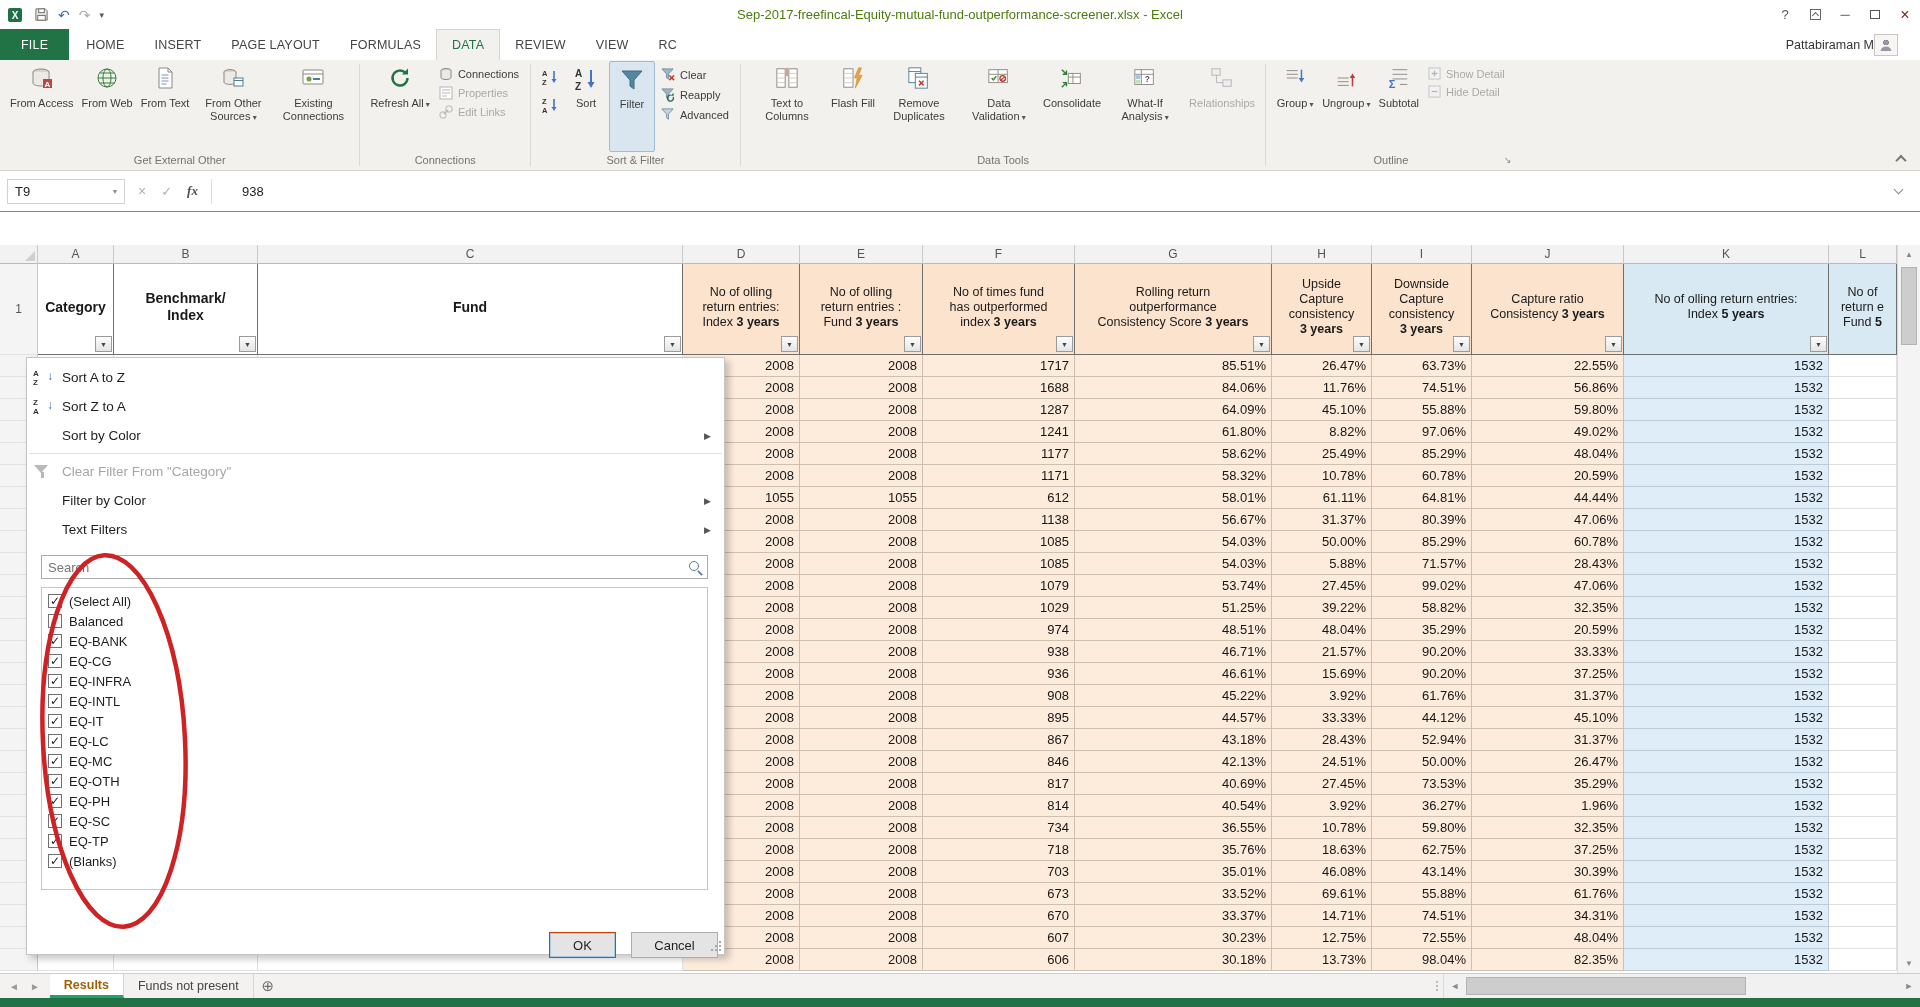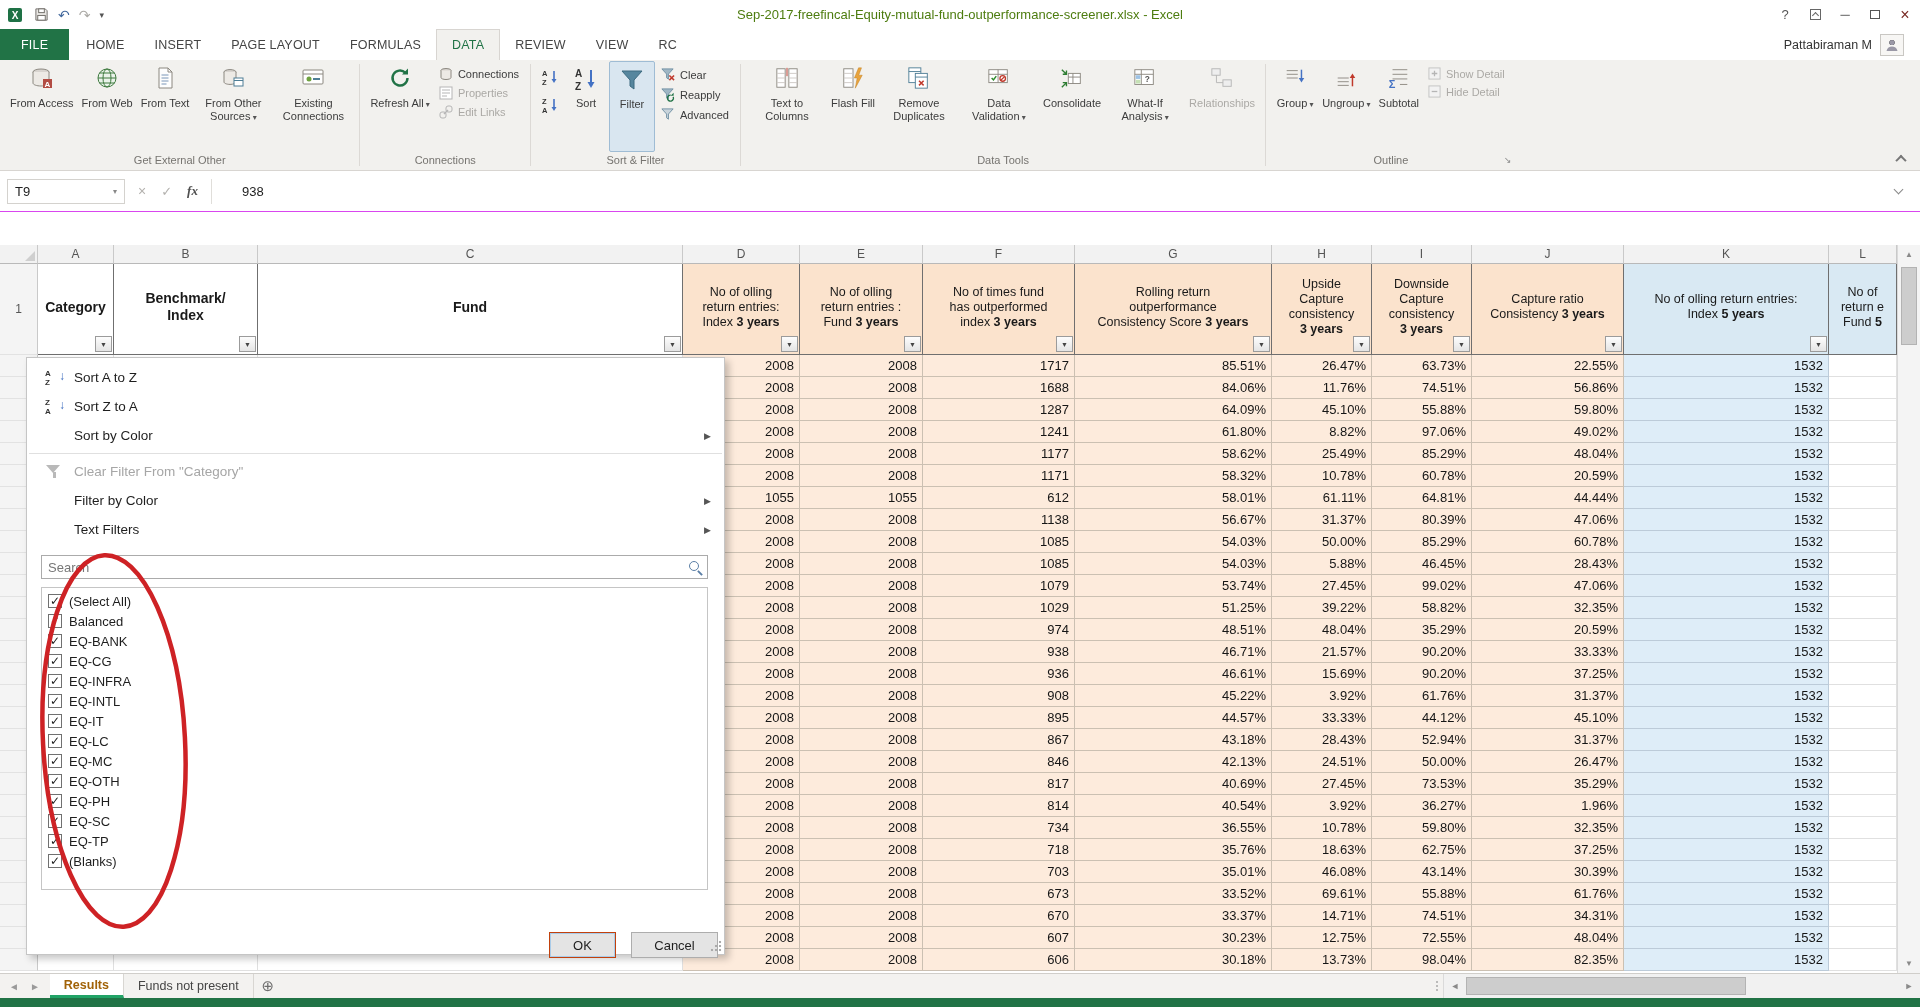--- a/index.html
+++ b/index.html
@@ -20,21 +20,21 @@
   .wc.close{font-size:16px;color:#7a2b25}
   .restore i{display:block;width:10px;height:9px;border:1px solid #555;background:#fff}
   .ribbondisp i{display:block;width:11px;height:11px;border:1px solid #666;position:relative}
   .ribbondisp i::after{content:"";position:absolute;left:2.5px;top:3px;width:4px;height:4px;border-top:1.5px solid #666;border-left:1.5px solid #666;transform:rotate(45deg)}
 
   
   .tabstrip{position:absolute;top:29px;left:0;width:100%;height:31px;display:flex;align-items:stretch;background:#fff}
   .rtab{display:flex;align-items:center;padding:0 15px;font-size:12.5px;color:#444;letter-spacing:.2px}
   .rtab.file{background:var(--excel_green,#217346);color:#fff;padding:0 21px;margin-right:2px}
   .rtab.active{background:#f2f1ee;color:var(--excel_green,#217346);border:1px solid #d8d5d1;border-bottom:none}
-  .user{margin-left:auto;display:flex;align-items:center;gap:8px;padding-right:16px;font-size:12.5px;color:#333}
+  .user{margin-left:auto;display:flex;align-items:center;gap:0;padding-right:22px;font-size:12.5px;color:#333}
   .avatar{display:flex;width:24px;height:22px;border:1px solid #c9c7c3;align-items:center;justify-content:center;background:#f7f6f4}
 
   
   .ribbon{position:absolute;top:60px;left:0;width:100%;height:111px;background:#f2f1ee;border-bottom:1px solid #d8d5d1;display:flex;align-items:stretch}
   .rgroup{display:flex;flex-direction:column;padding:1px 6px 0}
   .rbtns{flex:1;display:flex;align-items:stretch}
   .rlabel{height:18px;font-size:11px;color:#767470;text-align:center;line-height:16px;position:relative;white-space:nowrap}
   .rdiv{width:1px;background:#dcd9d5;margin:4px 0}
   .bigbtn{display:flex;flex-direction:column;align-items:center;padding:5px 4px 2px;min-width:46px;max-width:80px;
     font-size:11px;color:#3c3c3c;text-align:center;line-height:12.5px}
@@ -97,21 +97,21 @@
 
   .vscroll{position:absolute;top:0;right:0;width:23px;height:728px;background:#f4f4f4;border-left:1px solid #dadada}
   .varrow{height:19px;display:flex;align-items:center;justify-content:center;font-size:8px;color:#8a8a8a}
   .varrow.bottom{position:absolute;bottom:0;left:0;right:0}
   .vthumb{position:absolute;top:22px;left:3px;right:3px;height:78px;background:#cdcdcd;border:1px solid #b3b3b3}
 
   
   .filter-menu{position:absolute;left:26px;top:357px;width:699px;height:598px;background:#fff;border:1px solid #c5c5c5;
     box-shadow:4px 4px 7px rgba(0,0,0,.22);z-index:20}
   .fm-items{padding-top:5px}
-  .fm-item{height:29px;display:flex;align-items:center;padding-left:16px;font-size:13.5px;color:#1e1e1e;position:relative}
+  .fm-item{height:29px;display:flex;align-items:center;padding-left:4px;font-size:13.5px;color:#1e1e1e;position:relative}
   .fm-item.disabled{color:#a6a6a6}
   .fm-ic{width:24px;height:20px;margin-right:7px;position:relative;flex:none}
   .fm-arrow{position:absolute;right:13px;font-size:9px;color:#555}
   .fm-sep{height:1px;background:#e0e0e0;margin:3px 2px}
   .ic-sortaz::before,.ic-sortza::before{position:absolute;left:2px;top:1px;font-size:8px;font-weight:bold;line-height:9px;color:#333;white-space:pre}
   .ic-sortaz::before{content:"A\A Z"}
   .ic-sortza::before{content:"Z\A A"}
   .ic-sortaz::after,.ic-sortza::after{content:"↓";position:absolute;right:2px;top:1px;font-size:12px;color:#3f6ebf;font-weight:bold}
   .ic-clearfunnel::before{content:"";position:absolute;left:3px;top:3px;border-left:7px solid transparent;border-right:7px solid transparent;border-top:8px solid #b9b9b9}
   .ic-clearfunnel::after{content:"";position:absolute;left:10px;top:10px;width:3px;height:6px;background:#b9b9b9}
@@ -812,21 +812,21 @@
         <div class="drow">
           <div class="gut"></div>
           <div class="cell w-a plaincell"></div>
           <div class="cell w-b plaincell"></div>
           <div class="cell w-c plaincell"></div>
           <div class="cell w-d or num">2008</div>
           <div class="cell w-e or num">2008</div>
           <div class="cell w-f or num">1085</div>
           <div class="cell w-g or num">54.03%</div>
           <div class="cell w-h or num">5.88%</div>
-          <div class="cell w-i or num">46.45%</div>
+          <div class="cell w-i or num">71.57%</div>
           <div class="cell w-j or num">28.43%</div>
           <div class="cell w-k bl num">1532</div>
           <div class="cell w-l plaincell"></div>
         </div>
         <div class="drow">
           <div class="gut"></div>
           <div class="cell w-a plaincell"></div>
           <div class="cell w-b plaincell"></div>
           <div class="cell w-c plaincell"></div>
           <div class="cell w-d or num">2008</div>

